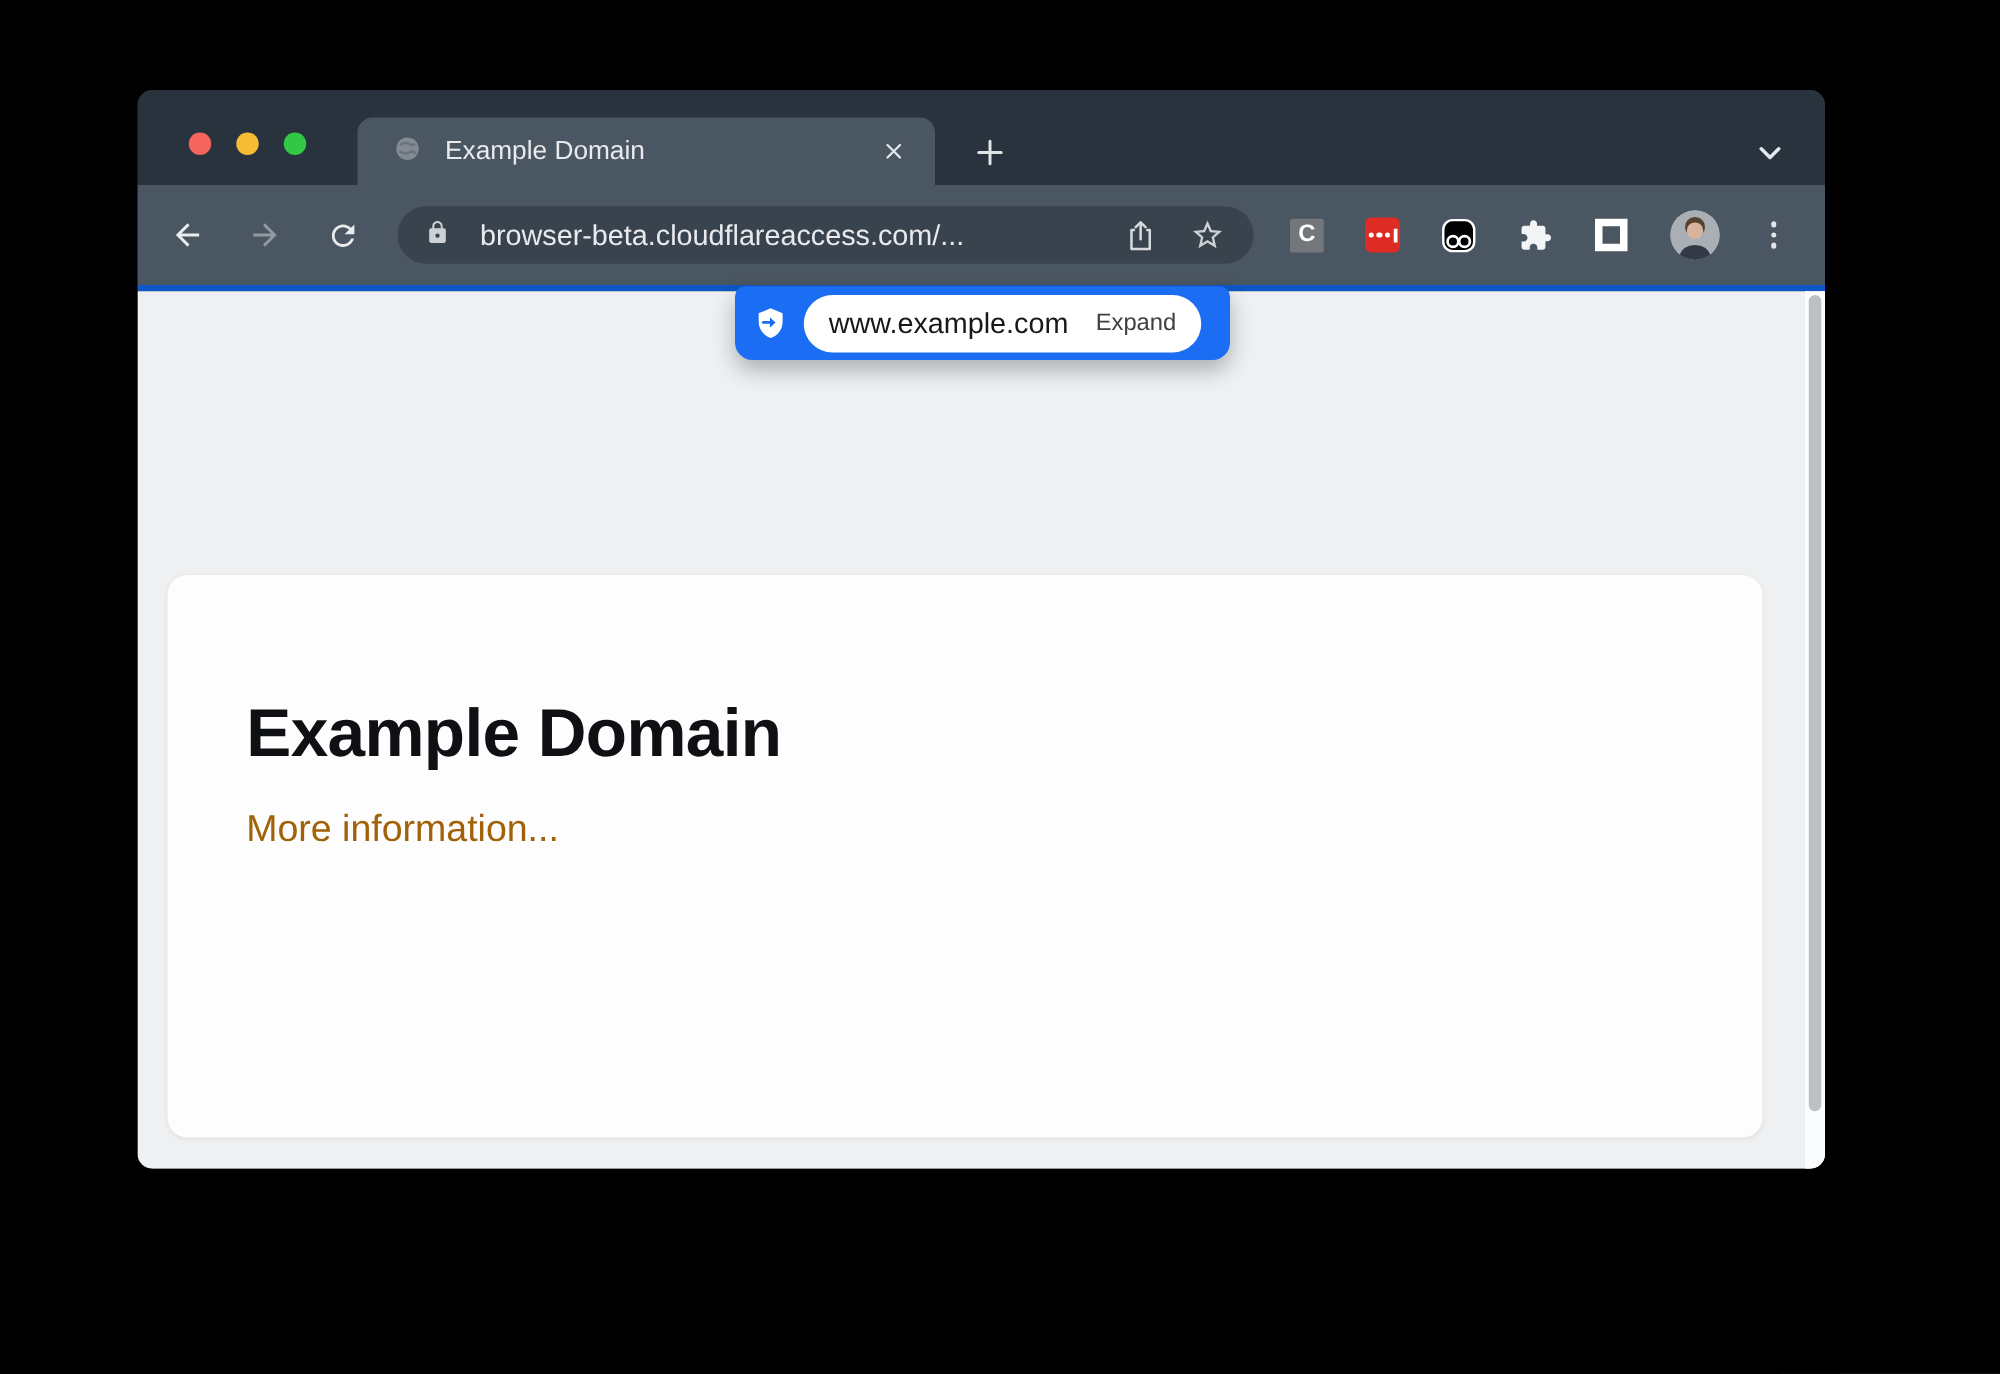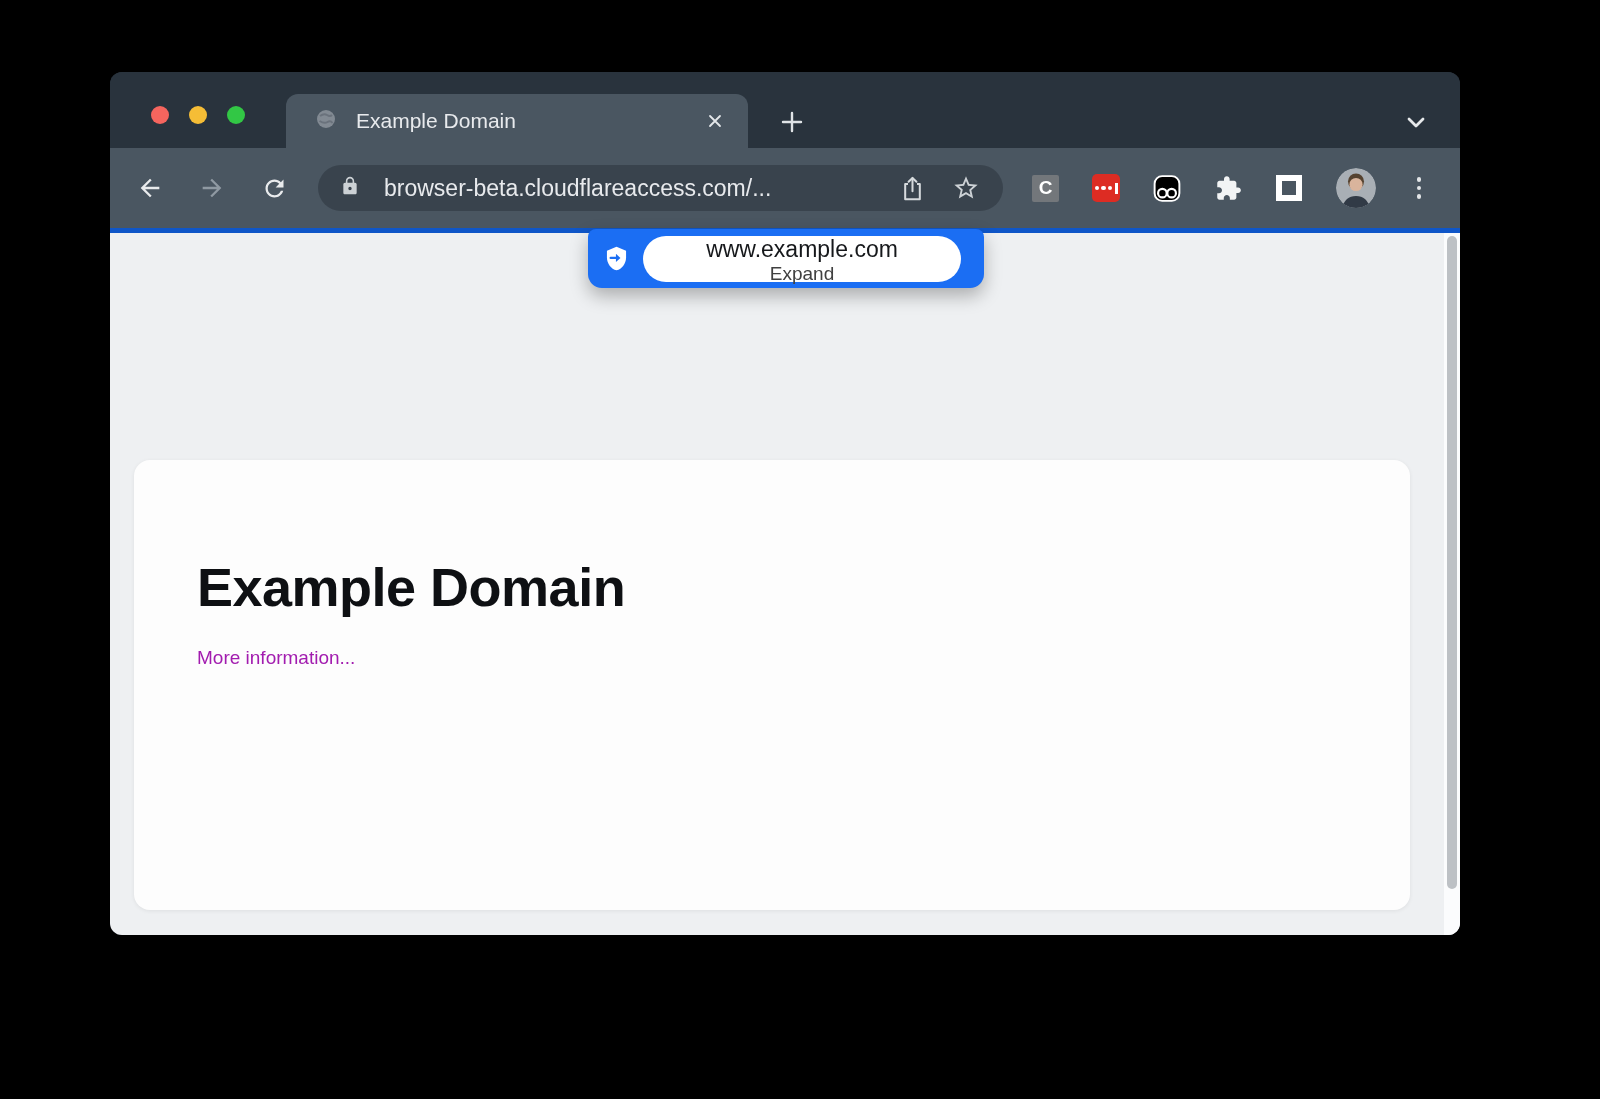--- a/index.html
+++ b/index.html
@@ -53,30 +53,30 @@
   .accessline{height:5px;background:#0f56c8;}
 
   
   .content{position:relative;height:702px;background:#eef0f2;}
   .access-pill{position:absolute;left:478px;top:-4px;width:396px;height:59px;background:#1b6ef3;
                border-radius:8px 8px 14px 14px;display:flex;align-items:center;
                box-shadow:0 8px 18px rgba(0,0,0,0.28);}
   .pill-shield{width:27px;height:27px;margin-left:15px;display:flex;align-items:center;
                justify-content:center;}
   .pill-inner{margin-left:13px;width:318px;height:46px;background:#fff;border-radius:23px;
-              display:flex;align-items:center;padding:0 20px;box-sizing:border-box;flex-direction:column;}
+              display:flex;align-items:center;padding:0 20px;box-sizing:border-box;}
   .pill-domain{color:#16181b;font-size:23px;flex:1;}
   .pill-expand{color:#404040;font-size:19px;}
 
   .card{position:absolute;left:24px;top:227px;width:1276px;height:450px;background:#fdfdfd;
         border-radius:16px;box-shadow:0 1px 4px rgba(0,0,0,0.07);box-sizing:border-box;
         padding:96px 70px 0 63px;}
   .card h1{margin:0;font-size:54px;font-weight:700;color:#0e1013;letter-spacing:-0.5px;}
   .card p{margin:40px 0 0 0;font-size:27px;line-height:39px;color:#25282c;max-width:1150px;}
-  .card a{display:inline-block;margin-top:29px;font-size:19px;color:#a21caf;text-decoration:none;}
+  .card a{display:inline-block;margin-top:29px;font-size:30px;color:#a16207;text-decoration:none;}
 
   .scrollbar{position:absolute;right:0;top:0;width:16px;height:702px;background:#fbfcfd;}
   .scroll-thumb{position:absolute;right:3px;top:3px;width:10px;height:653px;background:#bdc1c5;
                 border-radius:5px;}
 </style>
 </head>
 <body>
 
 <div class="stage">
   <div class="window">

